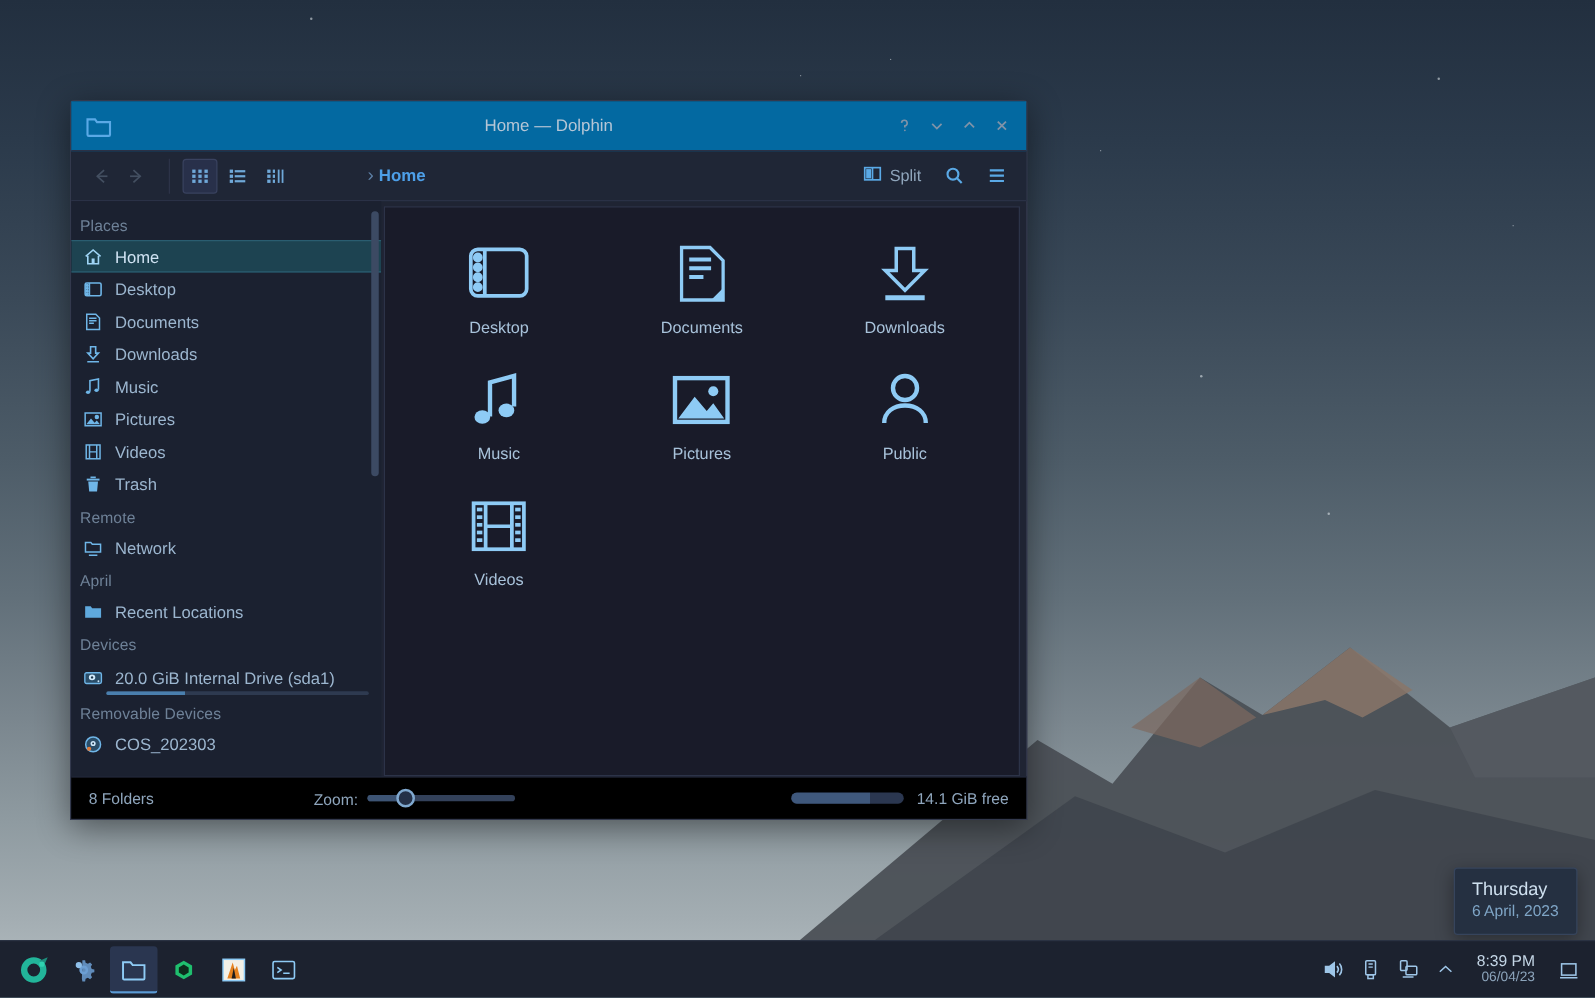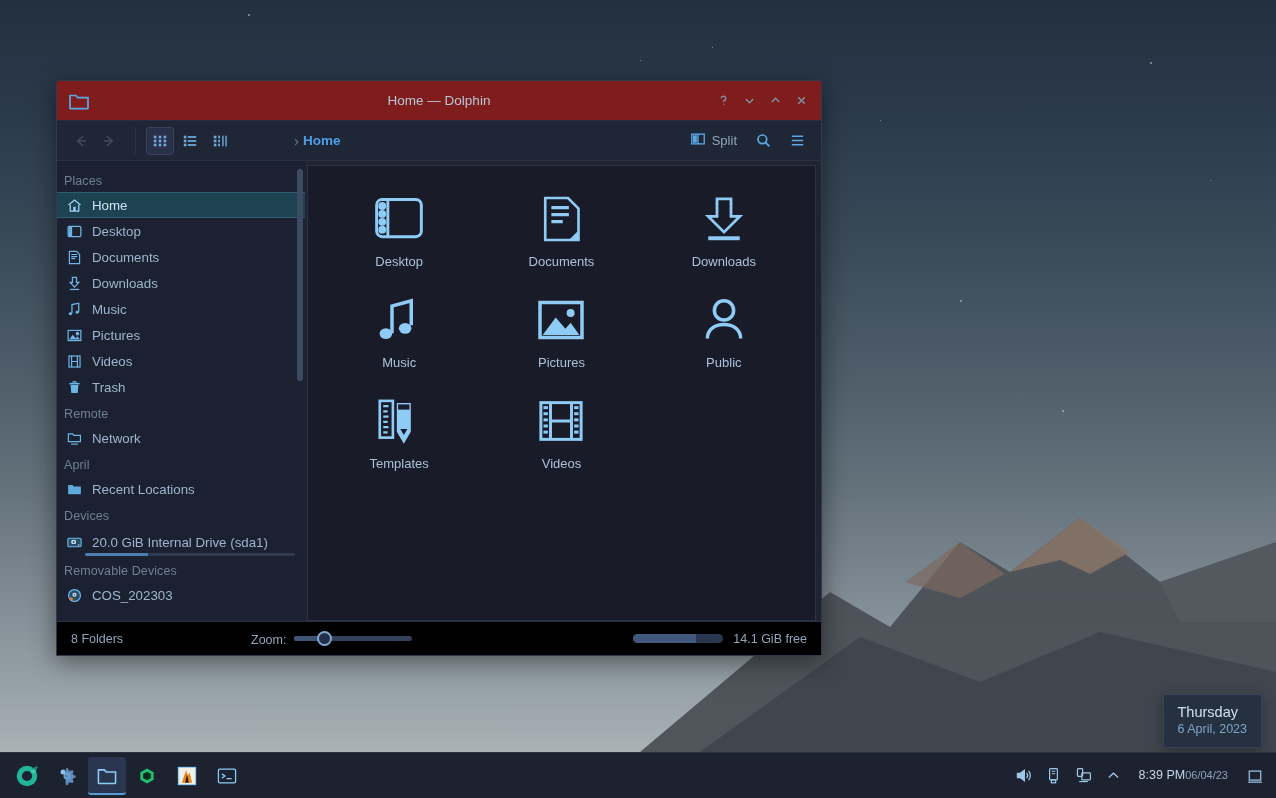--- a/index.html
+++ b/index.html
@@ -35,21 +35,21 @@
     background: #1f2433;
     border: 1px solid #33394d;
     border-radius: 3px 3px 0 0;
     box-shadow: 0 6px 26px rgba(0,0,0,.45);
     display: flex; flex-direction: column;
     color: #9fb3c8;
   }
   
   #titlebar {
     height: 40px; flex: 0 0 40px;
-    background: #7f1d1d;
+    background: #0369a1;
     display: flex; align-items: center;
     position: relative;
     border-bottom: 1px solid #2a3146;
   }
   #win-icon { margin-left: 10px; width: 24px; height: 24px; }
   #win-title {
     position: absolute; left: 0; right: 0; text-align: center;
     font-size: 13.5px; color: #b6c6d6; pointer-events: none;
   }
   #win-btns { margin-left: auto; display: flex; align-items: center; gap: 2px; margin-right: 8px; z-index: 2; }
@@ -159,21 +159,21 @@
     width: 38px; height: 38px; display: flex; align-items: center; justify-content: center;
     border-radius: 3px; cursor: pointer;
   }
   .launcher.active { background: #2a3650; border-bottom: 2px solid #5b9bd5; }
   #tray { margin-left: auto; display: flex; align-items: center; gap: 4px; padding-right: 6px; }
   .tray-ico {
     width: 26px; height: 30px; display: flex; align-items: center; justify-content: center;
     color: #8fb2d6; cursor: pointer; border-radius: 3px;
   }
   #clock {
-    display: flex; align-items: center; justify-content: center;
+    display: flex; flex-direction: column; align-items: flex-end; justify-content: center;
     padding: 0 8px; cursor: pointer; line-height: 1.15;
   }
   #clock .t { font-size: 12.5px; color: #c4d6e6; }
   #clock .d { font-size: 11px; color: #8ca4bb; }
   #showdesk {
     width: 30px; height: 34px; display: flex; align-items: center; justify-content: center;
     cursor: pointer; color: #8fb2d6;
   }
   
   #date-tip {
@@ -533,32 +533,20 @@
           <div class="item">
             <span class="glyph">
               <svg viewBox="0 0 64 58" width="56" height="52" fill="none" stroke="#8ecbf5" stroke-width="4">
                 <circle cx="32" cy="18" r="11"></circle>
                   <path d="M13 50c0-10 8.5-16 19-16s19 6 19 16"></path>
               </svg>
             </span>
             <span class="name">Public</span>
           </div>
 
-          <div class="item">
-            <span class="glyph">
-              <svg viewBox="0 0 64 58" width="56" height="52" fill="none" stroke="#8ecbf5" stroke-width="3">
-                <rect x="10" y="6" width="15" height="42"></rect>
-                <path d="M14 12h6M14 18h5M14 24h6M14 30h5M14 36h6M14 42h5" stroke-width="2.6"></path>
-                <path d="M31 10h13v31l-6.5 11L31 41z" fill="#8ecbf5" stroke="#8ecbf5"></path>
-                <path d="M31 10h13v6H31z" fill="#1a1d2b" stroke="none"></path>
-                <path d="M33.5 38h8l-4 7z" fill="#1a1d2b" stroke="none"></path>
-              </svg>
-            </span>
-            <span class="name">Templates</span>
-          </div>
 
           <div class="item">
             <span class="glyph">
               <svg viewBox="0 0 64 58" width="56" height="52" fill="none" stroke="#8ecbf5" stroke-width="3.4">
                 <rect x="9" y="8" width="46" height="42"></rect>
                 <path d="M20 8v42M44 8v42M20 29h24" stroke-width="3.4"></path>
                 <g fill="#8ecbf5" stroke="none">
                   <rect x="12" y="12" width="5" height="3.4"></rect>
                     <rect x="12" y="19" width="5" height="3.4"></rect>
                   <rect x="12" y="26" width="5" height="3.4"></rect>

